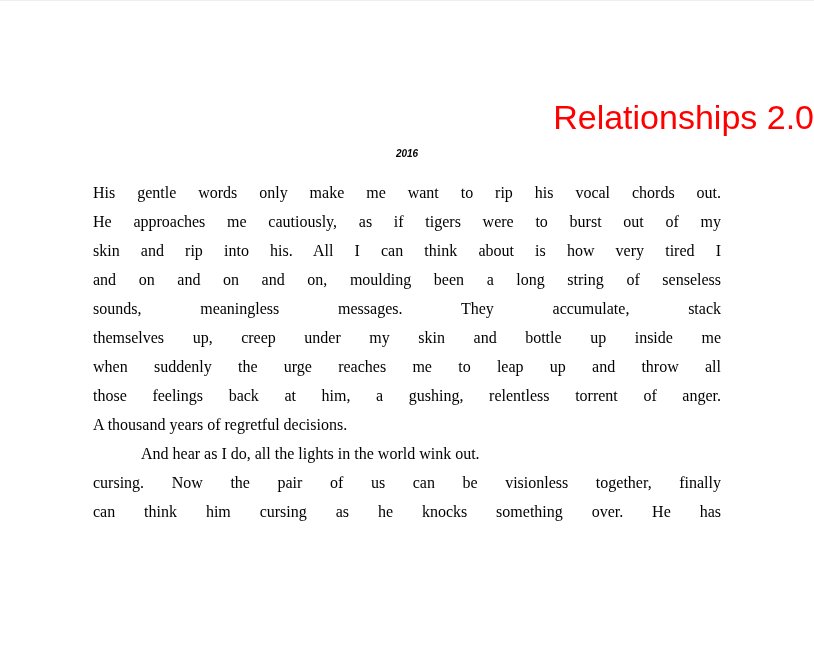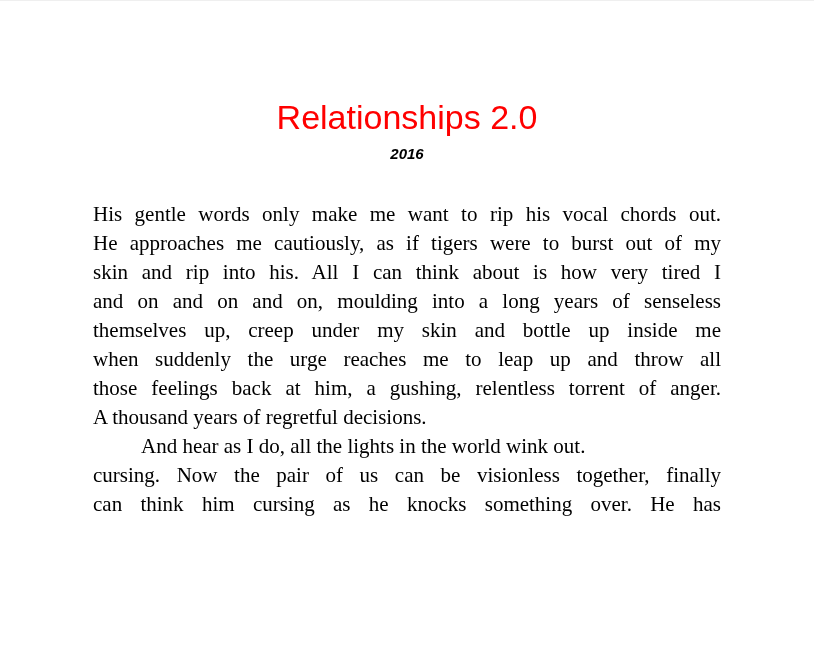--- a/index.html
+++ b/index.html
@@ -19,40 +19,40 @@
   .top-edge {
     position: absolute;
     top: 0; left: 0;
     width: 100%;
     height: 1px;
     background: #efefef;
   }
   .title {
     margin: 0;
     padding-top: 97px;
-    text-align: center;
+    text-align: right;
     font-family: "Liberation Sans", sans-serif;
     font-weight: 400;
     font-size: 34px;
     line-height: 41px;
   }
   .year {
     margin-top: 7px;
     text-align: center;
     font-family: "Liberation Sans", sans-serif;
     font-style: italic;
     font-weight: 700;
-    font-size: 15px;
+    font-size: 10px;
     line-height: 18px;
     color: #000000;
   }
   .body-text {
     width: 628px;
-    margin: 37px auto 0 auto;
-    font-size: 21px;
+    margin: 15px auto 0 auto;
+    font-size: 16px;
     line-height: 29px;
   }
   .para { margin: 0; }
   .line {
     text-align: justify;
     text-align-last: justify;
     height: 29px;
     overflow: hidden;
   }
   .line.end {
@@ -71,21 +71,22 @@
   <h1 class="title" style="color: rgb(255, 0, 0);">Relationships 2.0</h1>
 
   <div class="year">2016</div>
 
   <div class="body-text">
 
     <div class="para">
       <div class="line">His gentle words only make me want to rip his vocal chords out.</div>
       <div class="line">He approaches me cautiously, as if tigers were to burst out of my</div>
       <div class="line">skin and rip into his. All I can think about is how very tired I</div>
-      <div class="line">and on and on and on, moulding into a long years of senseless</div>
+      <div class="line">and on and on and on, moulding been a long string of senseless</div>
+      <div class="line">sounds, meaningless messages. They accumulate, stack</div>
       <div class="line">themselves up, creep under my skin and bottle up inside me</div>
       <div class="line">when suddenly the urge reaches me to leap up and throw all</div>
       <div class="line">those feelings back at him, a gushing, relentless torrent of anger.</div>
       <div class="line end">A thousand years of regretful decisions.</div>
     </div>
 
     <div class="para">
       <div class="line end ind">And hear as I do, all the lights in the world wink out.</div>
     </div>
 

